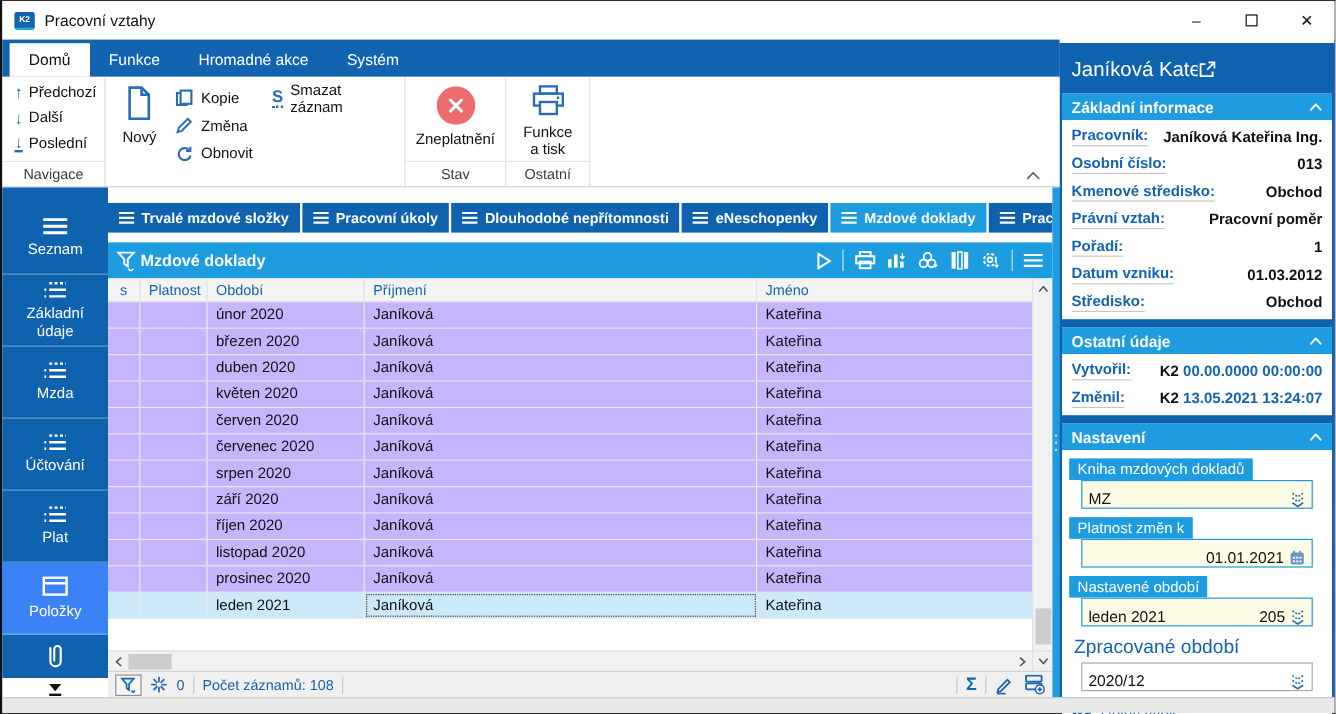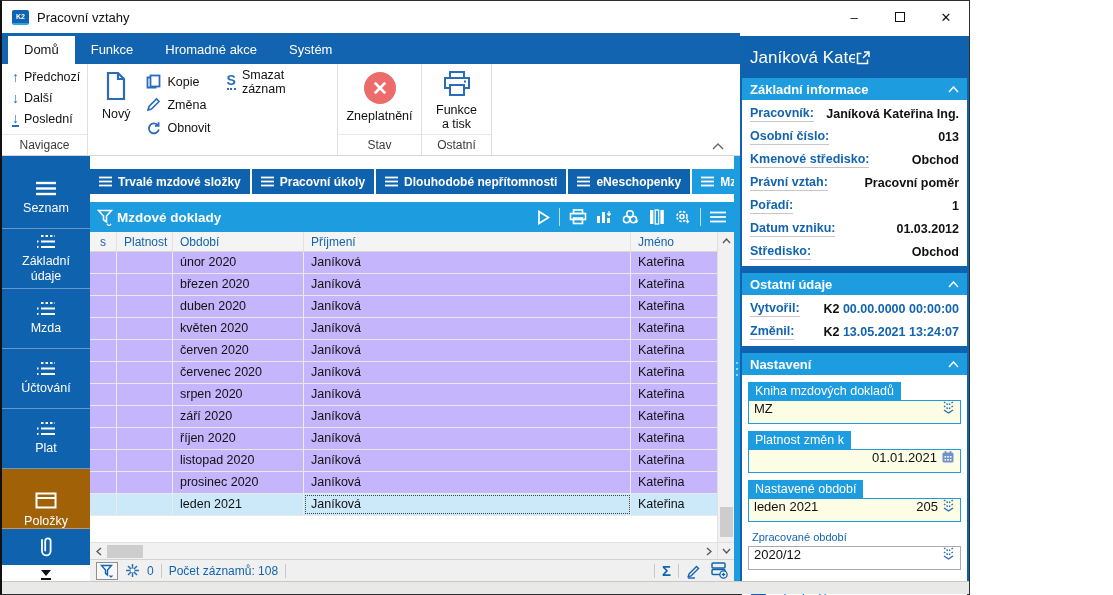--- a/index.html
+++ b/index.html
@@ -1,17 +1,17 @@
 <!DOCTYPE html>
 <html><head>
 <meta charset="utf-8">
 <style>
   * { margin:0; padding:0; box-sizing:border-box; }
   body { width:1113px; height:595px; font-family:"Liberation Sans", sans-serif; background:#fff; overflow:hidden; }
-  .window { width:970px; height:595px; border:1px solid #2e2e2e; border-left:2px solid #111; display:flex; flex-direction:column; background:#fff; }
+  .window { width:1113px; height:595px; border:1px solid #2e2e2e; border-left:2px solid #111; display:flex; flex-direction:column; background:#fff; }
 
   
   .titlebar { height:32px; display:flex; align-items:center; background:#fff; flex:none; }
   .k2logo { width:17px; height:15px; background:#1264B0; color:#fff; font-size:7px; font-weight:bold; display:flex; align-items:center; justify-content:center; margin:0 8px 0 10px; border-bottom:2px solid #29A9E1; border-radius:2px; }
   .title-text { font-size:13px; color:#111; }
   .win-controls { margin-left:auto; display:flex; height:100%; }
   .win-btn { width:46px; height:100%; display:flex; align-items:center; justify-content:center; font-size:13px; color:#111; }
   .maxi { width:10px; height:10px; border:1px solid #111; }
 
   
@@ -38,21 +38,21 @@
   .s-glyph { color:#2B6CB8; font-size:14px; font-weight:bold; border-bottom:2px dotted #2B6CB8; line-height:1.05; }
   .redcircle { width:32px; height:32px; border-radius:50%; background:#EC6B6B; display:flex; align-items:center; justify-content:center; margin-top:2px; }
   .ribbon-collapse { position:absolute; right:16px; bottom:5px; color:#555; }
 
   
   .contentrow { flex:1; display:flex; min-height:0; }
 
   
   .sidebar { width:88px; background:#0F62AE; display:flex; flex-direction:column; padding-top:13px; flex:none; }
   .side-item { height:60px; border-bottom:1px solid rgba(255,255,255,.35); display:flex; flex-direction:column; align-items:center; justify-content:center; gap:5px; color:#fff; font-size:12.5px; text-align:center; line-height:1.15; }
-  .side-item.active { background:#a16207;justify-content:flex-end; }
+  .side-item.active { background:#3b82f6; }
   .side-clip { height:36px; display:flex; align-items:center; justify-content:center; border-bottom:0; }
   .side-more { flex:1; background:#fff; display:flex; flex-direction:column; align-items:center; padding-top:5px; }
   .tri-down { width:0; height:0; border-left:5px solid transparent; border-right:5px solid transparent; border-top:6px solid #111; }
   .tri-bar { width:10px; height:2px; background:#111; margin-top:2px; }
 
   
   .center { flex:1; display:flex; flex-direction:column; min-width:0; background:#fff; }
   .tab-gap1 { height:13px; flex:none; }
   .tabstrip { height:25px; display:flex; flex:none; overflow:hidden;text-align:right; }
   .dtab { background:#0F62AE; color:#fff; display:flex; align-items:center; gap:6px; padding:0 9px; margin-right:2px; font-size:12px; font-weight:bold; white-space:nowrap; flex:none; }
@@ -104,22 +104,22 @@
   .insp-title span { flex:1; overflow:hidden; }
   .section { background:#fff; margin-bottom:7px; flex:none; }
   .sec-head { height:22px; background:#1E9CE0; color:#fff; font-size:13px; font-weight:bold; display:flex; align-items:center; padding:0 8px; }
   .sec-body { padding:2px 8px 3px 8px;font-weight:bold; }
   .frow { min-height:23px; display:flex; align-items:center; font-size:12.5px; }
   .flabel { color:#1264B0; border-bottom:1px solid #C6C6C6; padding-bottom:1px; }
   .fvalue { margin-left:auto; color:#111; text-align:right; white-space:nowrap; }
   .fvalue .dt { color:#1264B0; }
   .sec-nastaveni { flex:1; display:flex; flex-direction:column; }
   .chip { display:inline-block; background:#1E9CE0; color:#fff; font-size:12.5px; padding:2px 7px 2px 7px; margin:7px 0 0 6px; align-self:flex-start; }
-  .plain-label { color:#1264B0; font-size:11px; margin:9px 0 2px 10px; }
-  .inputbox { height:24px; margin:0 6px; border:1px solid #1E9CE0; background:#FDFCE4; display:flex; align-items:flex-start; font-size:13px; color:#111; padding:0 5px; gap:4px; }
+  .plain-label { color:#1264B0; font-size:16px; margin:9px 0 2px 10px; }
+  .inputbox { height:24px; margin:0 16px; border:1px solid #1E9CE0; background:#FDFCE4; display:flex; align-items:flex-end; font-size:13px; color:#111; padding:0 5px; gap:4px; }
   .inputbox.white { background:#fff; border:1px solid #ABABAB; margin-top:1px; }
   .in-fill { flex:1; }
   .right-val { text-align:right; flex:1; }
   .chk-row { display:flex; align-items:center; gap:8px; margin:11px 0 0 9px; font-size:13px; color:#1264B0; }
   .chk { width:15px; height:15px; background:#1E5CA9; display:flex; align-items:center; justify-content:center; }
 
   
   .bottomstrip { height:13px; background:#E9E9E7; border-top:1px solid #C8C8C8; flex:none; }
 
   svg { display:block; }

